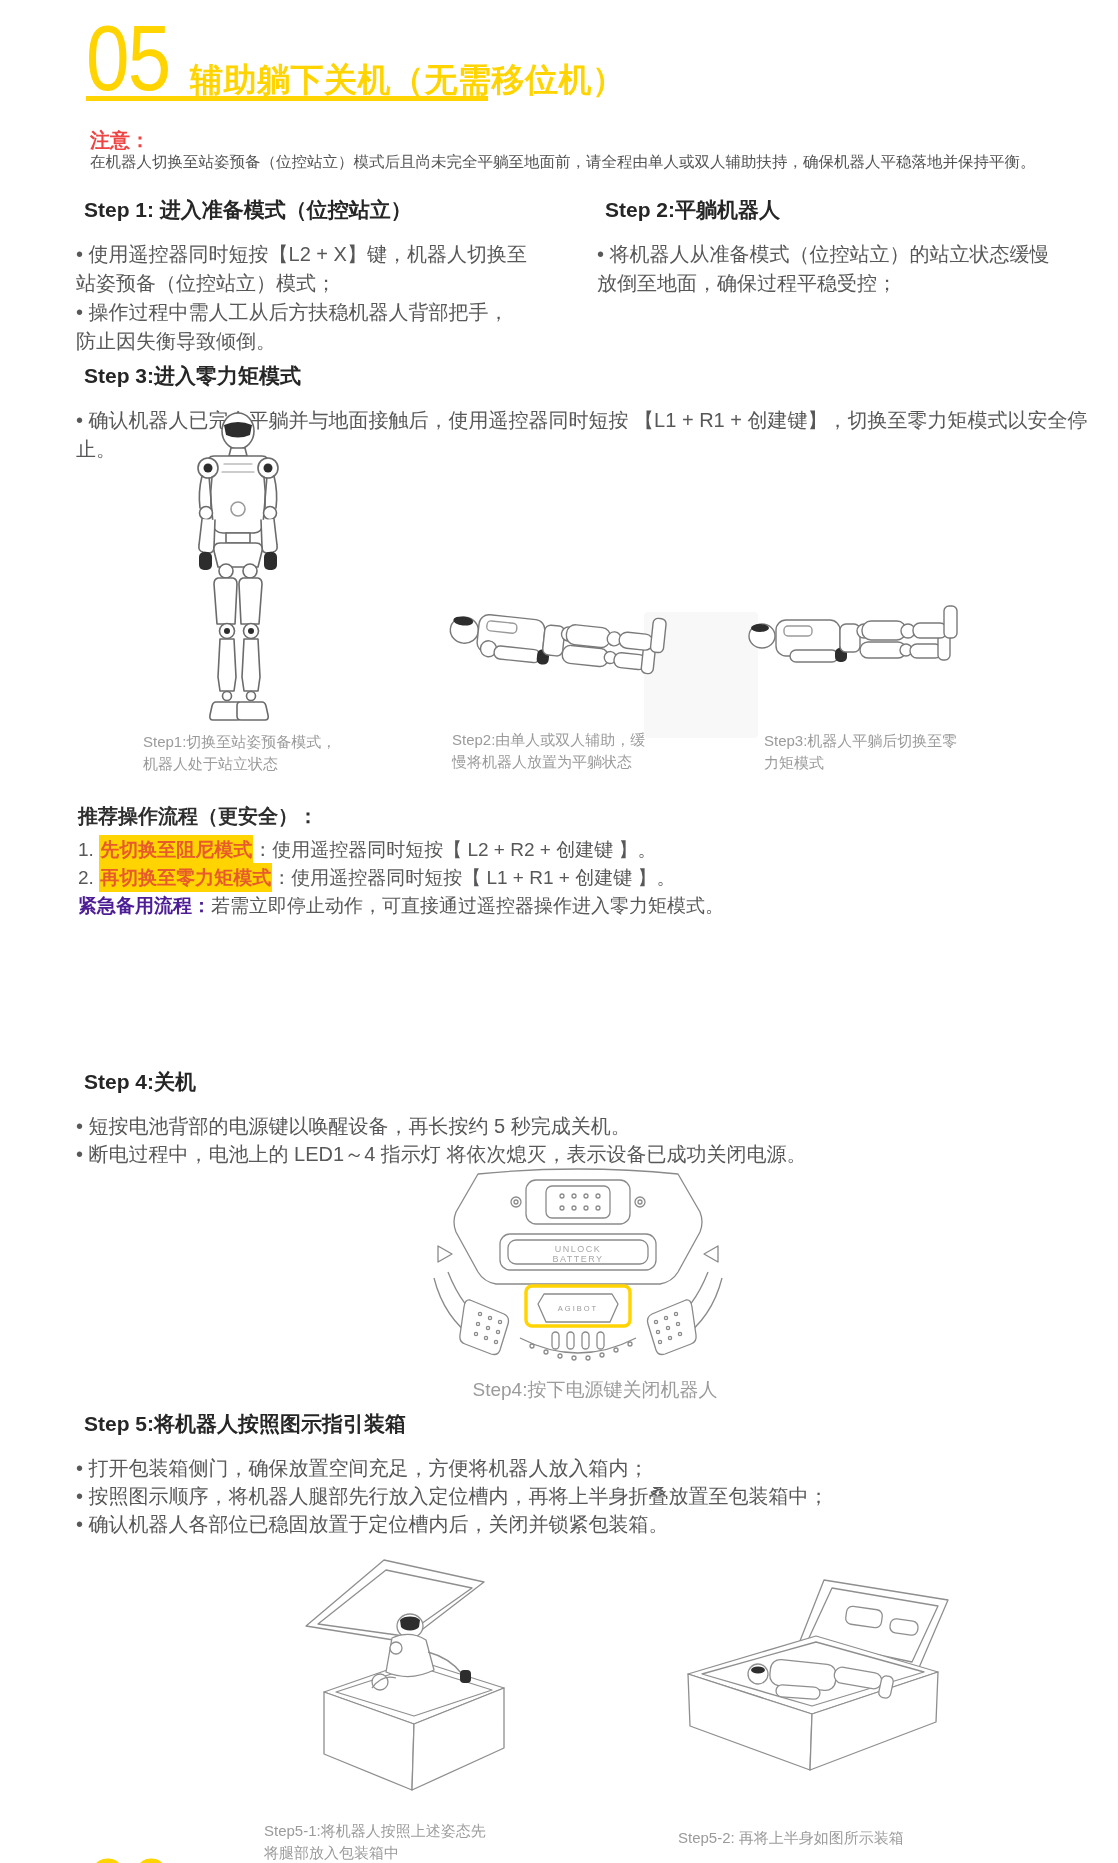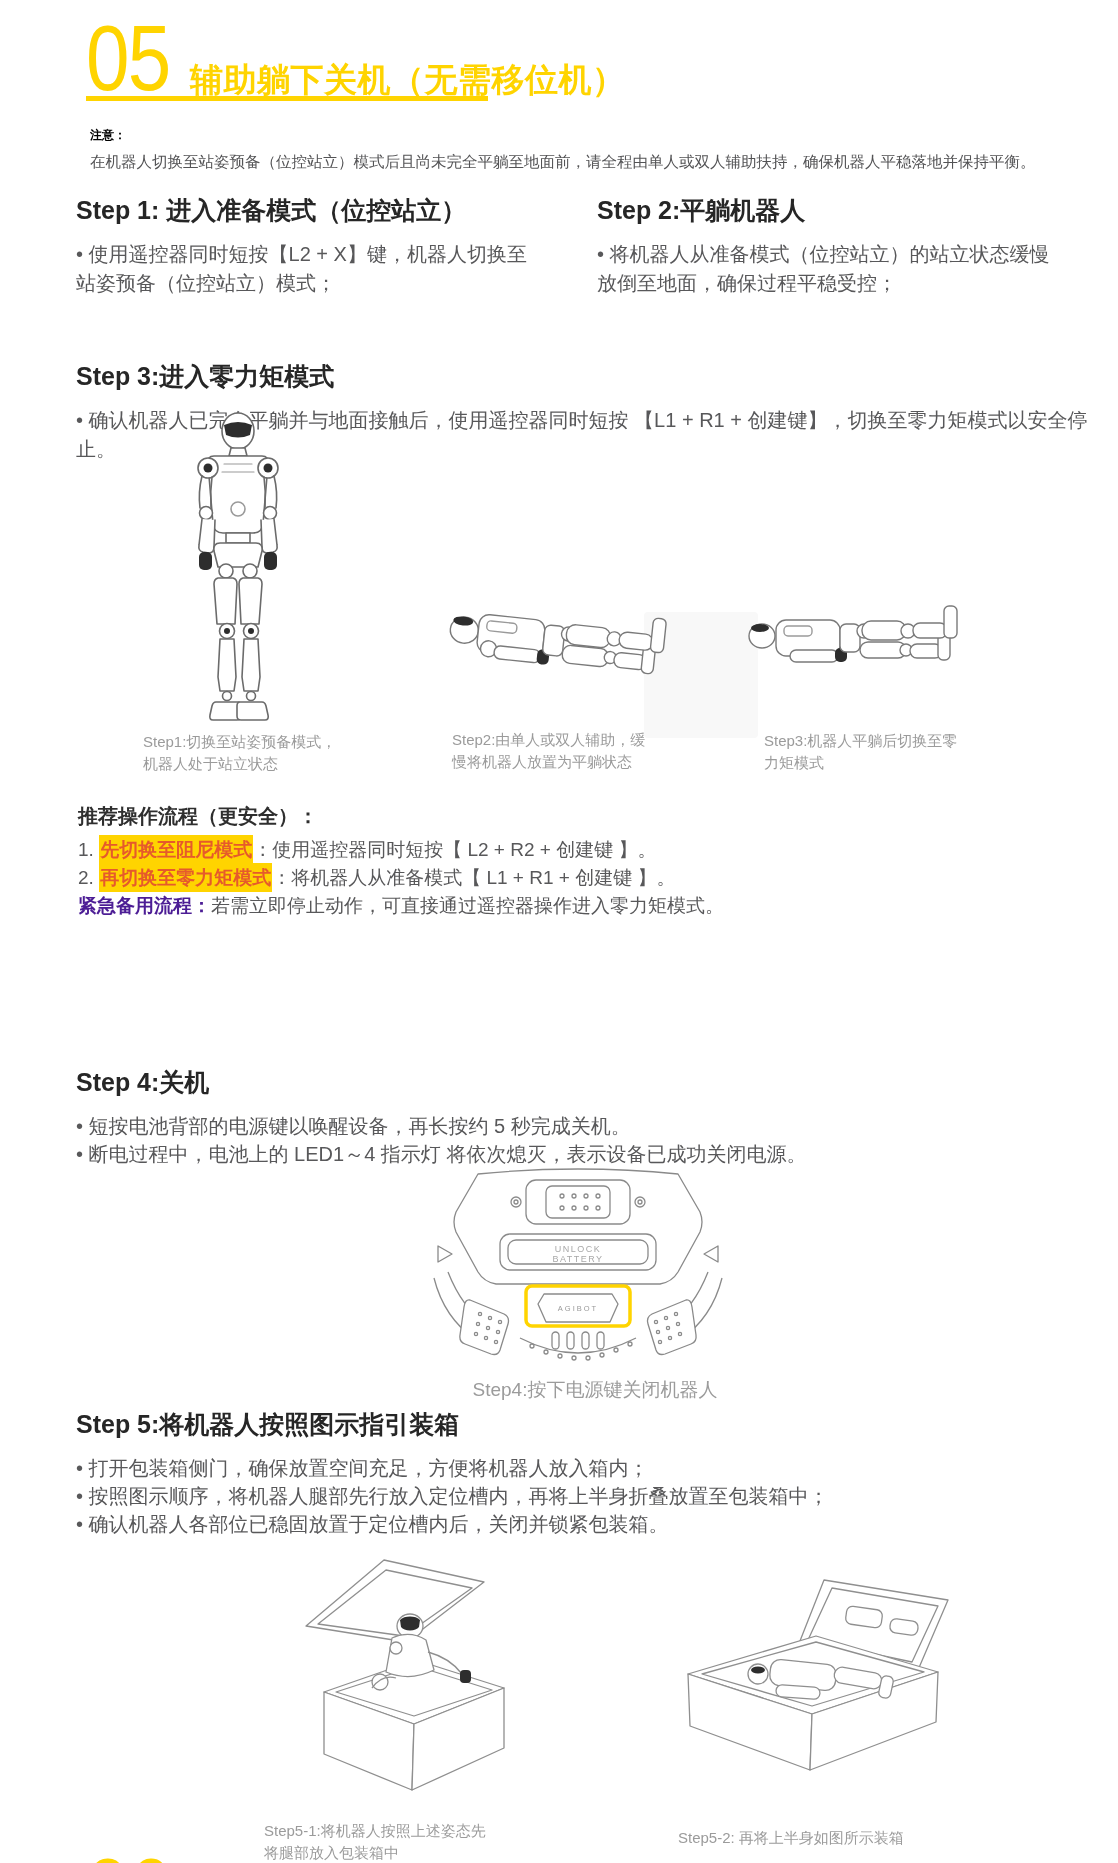--- a/index.html
+++ b/index.html
@@ -17,24 +17,24 @@
   }
   .abs{position:absolute;}
   
   .sec-num{
     left:86px;top:12px;font-size:92px;line-height:1;font-weight:500;color:var(--accent);
     transform:scaleX(.85);transform-origin:left top;letter-spacing:-2px;
   }
   .sec-title{left:190px;top:58px;font-size:33px;font-weight:700;color:var(--accent);letter-spacing:.5px;}
   .sec-underline{left:86px;top:96px;width:402px;height:5px;background:var(--accent);}
   
-  .notice-label{left:90px;top:127px;font-size:12px;font-weight:700;color:#000000;}
+  .notice-label{left:90px;top:127px;font-size:20px;font-weight:700;color:#ef4444;}
   .notice-text{left:90px;top:151px;width:1024px;font-size:15.5px;line-height:21px;color:#535355;}
   
-  .step h2{margin:0 0 16px 0;font-size:25px;line-height:28px;font-weight:700;color:var(--heading);}
+  .step h2{margin:0 0 16px 8px;font-size:21px;line-height:28px;font-weight:700;color:var(--heading);}
   .step p{margin:0;font-size:20px;line-height:29px;color:var(--body);}
   .step-1{left:76px;top:196px;width:452px;}
   .step-2{left:597px;top:196px;width:472px;}
   .step-3{left:76px;top:362px;width:1042px;}
   .step-4{left:76px;top:1068px;width:1010px;}
   .step-4 p,.step-5 p{line-height:28px;}
   .step-5{left:76px;top:1410px;width:1010px;}
   
   .rec{left:78px;top:803px;width:920px;}
   .rec-title{margin:0 0 7px 0;font-size:20px;line-height:26px;font-weight:700;color:#2e2e2e;}
@@ -72,20 +72,21 @@
   <div class="abs sec-num">05</div>
   <div class="abs sec-title">辅助躺下关机（无需移位机）</div>
   <div class="abs sec-underline"></div>
 
   <div class="abs notice-label">注意：</div>
   <div class="abs notice-text">在机器人切换至站姿预备（位控站立）模式后且尚未完全平躺至地面前，请全程由单人或双人辅助扶持，确保机器人平稳落地并保持平衡。</div>
 
   <section class="abs step step-1">
     <h2>Step 1: 进入准备模式（位控站立）</h2>
     <p>• 使用遥控器同时短按【L2 + X】键，机器人切换至站姿预备（位控站立）模式；</p>
+    <p>• 操作过程中需人工从后方扶稳机器人背部把手，防止因失衡导致倾倒。</p>
   </section>
 
   <section class="abs step step-2">
     <h2>Step 2:平躺机器人</h2>
     <p>• 将机器人从准备模式（位控站立）的站立状态缓慢放倒至地面，确保过程平稳受控；</p>
   </section>
 
   <section class="abs step step-3">
     <h2>Step 3:进入零力矩模式</h2>
     <p>• 确认机器人已完全平躺并与地面接触后，使用遥控器同时短按 【L1 + R1 + 创建键】，切换至零力矩模式以安全停止。</p>
@@ -178,21 +179,21 @@
   <div class="cap cap-1">Step1:切换至站姿预备模式，
 机器人处于站立状态</div>
   <div class="cap cap-2">Step2:由单人或双人辅助，缓
 慢将机器人放置为平躺状态</div>
   <div class="cap cap-3">Step3:机器人平躺后切换至零
 力矩模式</div>
 
   <section class="abs rec">
     <p class="rec-title">推荐操作流程（更安全）：</p>
     <p class="rec-item"><span>1. </span><span class="hl">先切换至阻尼模式</span><span>：使用遥控器同时短按【 L2 + R2 + 创建键 】。</span></p>
-    <p class="rec-item"><span>2. </span><span class="hl">再切换至零力矩模式</span><span>：将机器人从准备模式【 L1 + R1 + 创建键 】。</span></p>
+    <p class="rec-item"><span>2. </span><span class="hl">再切换至零力矩模式</span><span>：使用遥控器同时短按【 L1 + R1 + 创建键 】。</span></p>
     <p class="rec-item rec-emergency"><strong>紧急备用流程：</strong><span>若需立即停止动作，可直接通过遥控器操作进入零力矩模式。</span></p>
   </section>
 
   <section class="abs step step-4">
     <h2>Step 4:关机</h2>
     <p>• 短按电池背部的电源键以唤醒设备，再长按约 5 秒完成关机。</p>
     <p>• 断电过程中，电池上的 LED1～4 指示灯 将依次熄灭，表示设备已成功关闭电源。</p>
   </section>
 
   <svg class="fig fig-4" viewBox="0 0 342 214">

